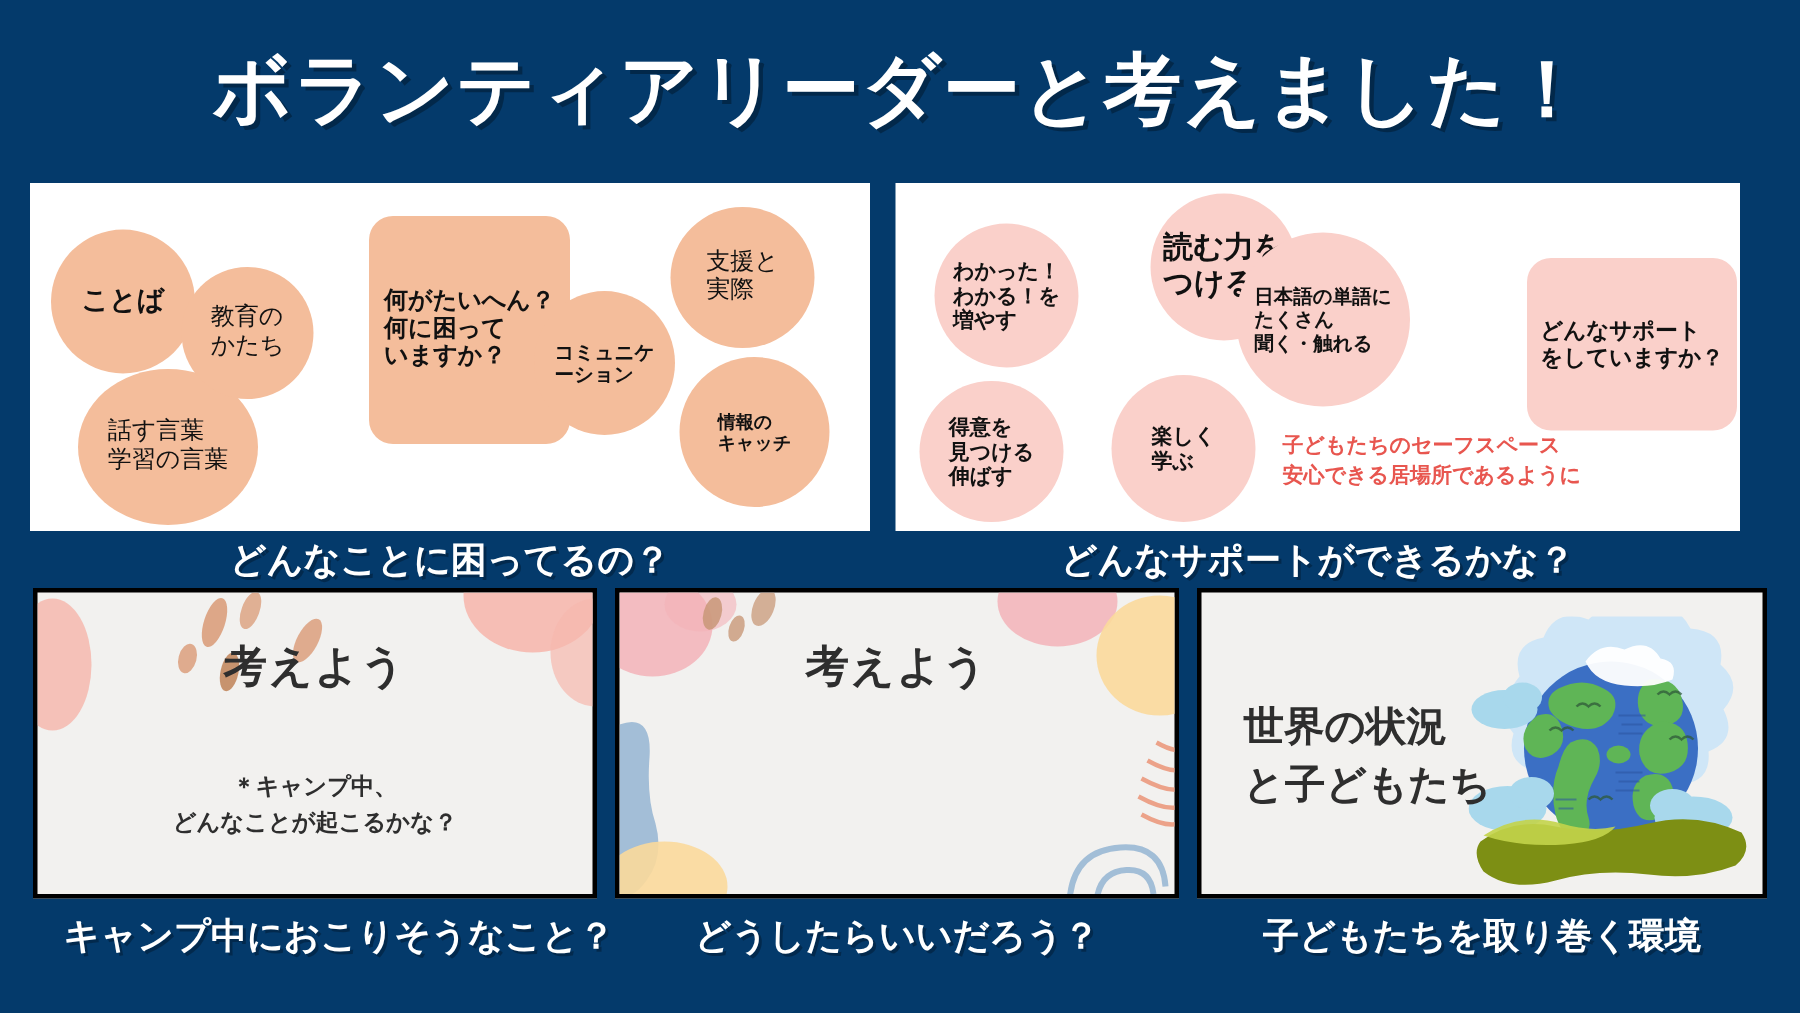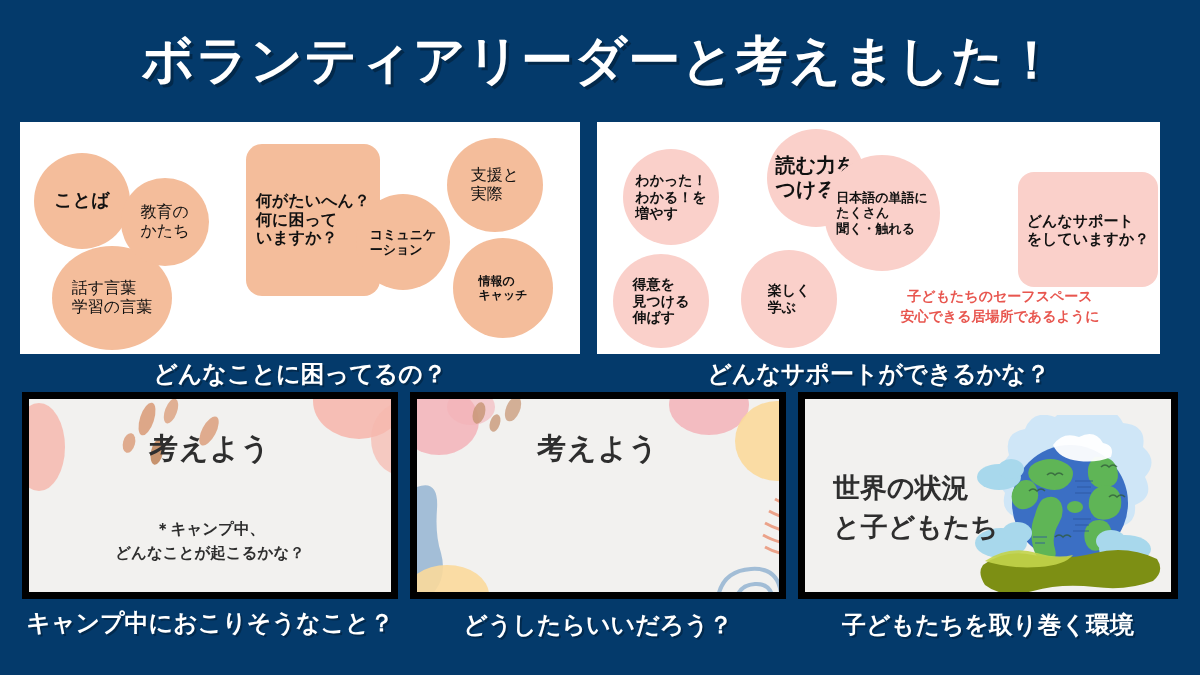--- a/index.html
+++ b/index.html
@@ -58,21 +58,21 @@
   .pink  { background: #fad0ca; }
   .b-bold { font-weight: bold; }
   .b-reg  { font-weight: normal; }
 
   .note-red {
     position: absolute;
     color: #e8564f;
     font-weight: bold;
     font-size: 14px;
     line-height: 1.42;
-    text-align: center;
+    text-align: left;
   }
 
   
   .caption {
     position: absolute;
     color: #ffffff;
     font-weight: bold;
     font-size: 24px;
     line-height: 1;
     text-shadow: 2px 2px 0 rgba(0,0,0,0.28);
@@ -80,21 +80,21 @@
     text-align: center;
   }
 
   
   .card {
     position: absolute;
     top: 392px;
     height: 207px;
     background: #f2f1ef;
     overflow: hidden;
-    border: 7px solid #000000;
+    border: 3px solid #000000;
     box-sizing: border-box;
   }
   .card-1 { left: 22px;  width: 376px; }
   .card-2 { left: 410px; width: 376px; }
   .card-3 { left: 798px; width: 380px; }
 
   .card-heading {
     position: absolute;
     width: 100%;
     text-align: center;
@@ -264,17 +264,17 @@
       <ellipse cx="150" cy="134" rx="26" ry="14" fill="#a8d8ec"></ellipse>
       <ellipse cx="136" cy="126" rx="15" ry="11" fill="#a8d8ec"></ellipse>
 
       <path d="M8,150 q22,-16 50,-10 q30,6 62,-2 q32,-8 62,6 q8,12 -4,22
                q-26,10 -58,6 q-34,-4 -62,4 q-30,8 -48,-6 q-8,-12 -2,-20 z" fill="#7d8f14"></path>
       <path d="M10,146 q24,-16 52,-8 q20,6 36,2 q-8,10 -34,12 q-30,2 -54,-6 z" fill="#c3d44a" opacity="0.9"></path>
     </svg>
   </div>
 </div>
 
-<div class="caption" style="left:22px; top:613px; width:376px;font-family:Liberation Mono, monospace;">キャンプ中におこりそうなこと？</div>
+<div class="caption" style="left:38px; top:613px; width:376px;">キャンプ中におこりそうなこと？</div>
 
 <div class="caption" style="left:410px; top:613px; width:376px;">どうしたらいいだろう？</div>
 
 <div class="caption" style="left:798px; top:613px; width:380px;">子どもたちを取り巻く環境</div>
 
 </body></html>

